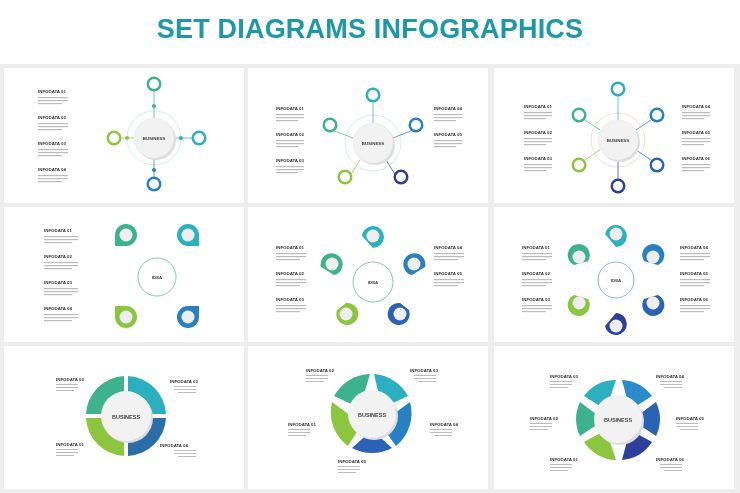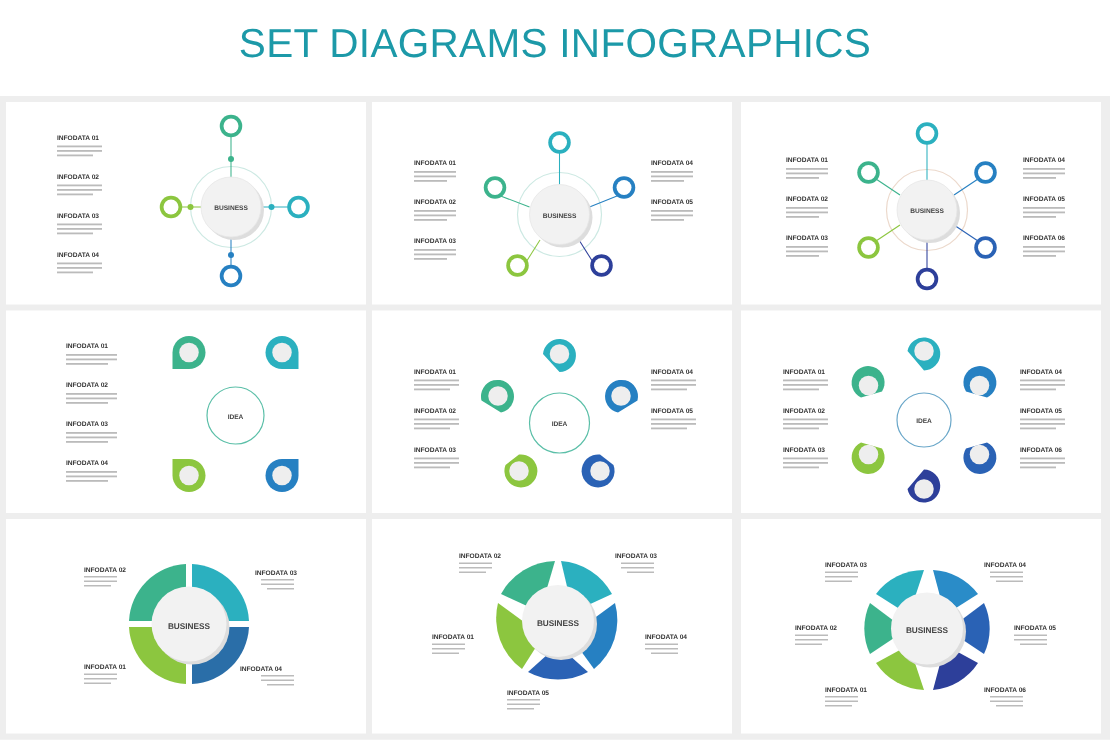--- a/index.html
+++ b/index.html
@@ -1,17 +1,17 @@
 <!DOCTYPE html>
 <html><head>
 <meta charset="utf-8">
 <style>
   html,body{margin:0;padding:0;}
   body{width:740px;height:493px;background:#ffffff;font-family:"Liberation Sans",sans-serif;overflow:hidden;position:relative;}
-  .title{position:absolute;left:0;top:14px;width:740px;text-align:center;color:#1c99a8;font-weight:normal;font-size:27px;letter-spacing:0.2px;font-family:"Liberation Sans",sans-serif;}
+  .title{position:absolute;left:0;top:14px;width:740px;text-align:center;color:#1c99a8;font-weight:bold;font-size:27px;letter-spacing:0.2px;font-family:"Liberation Sans",sans-serif;}
   .grid{position:absolute;left:0;top:64px;width:740px;height:429px;background:#eeeeee;}
   .card{position:absolute;background:#ffffff;width:240px;height:135px;overflow:hidden;}
   .card svg{position:absolute;left:0;top:0;width:240px;height:135px;}
   .lbl{font-family:"Liberation Sans",sans-serif;font-size:4.4px;fill:#333;font-weight:bold;}
   .txt{fill:#bbbbbb;}
   .cen{font-family:"Liberation Sans",sans-serif;font-size:4.4px;fill:#444;font-weight:bold;}
 </style>
 </head>
 <body>
 

